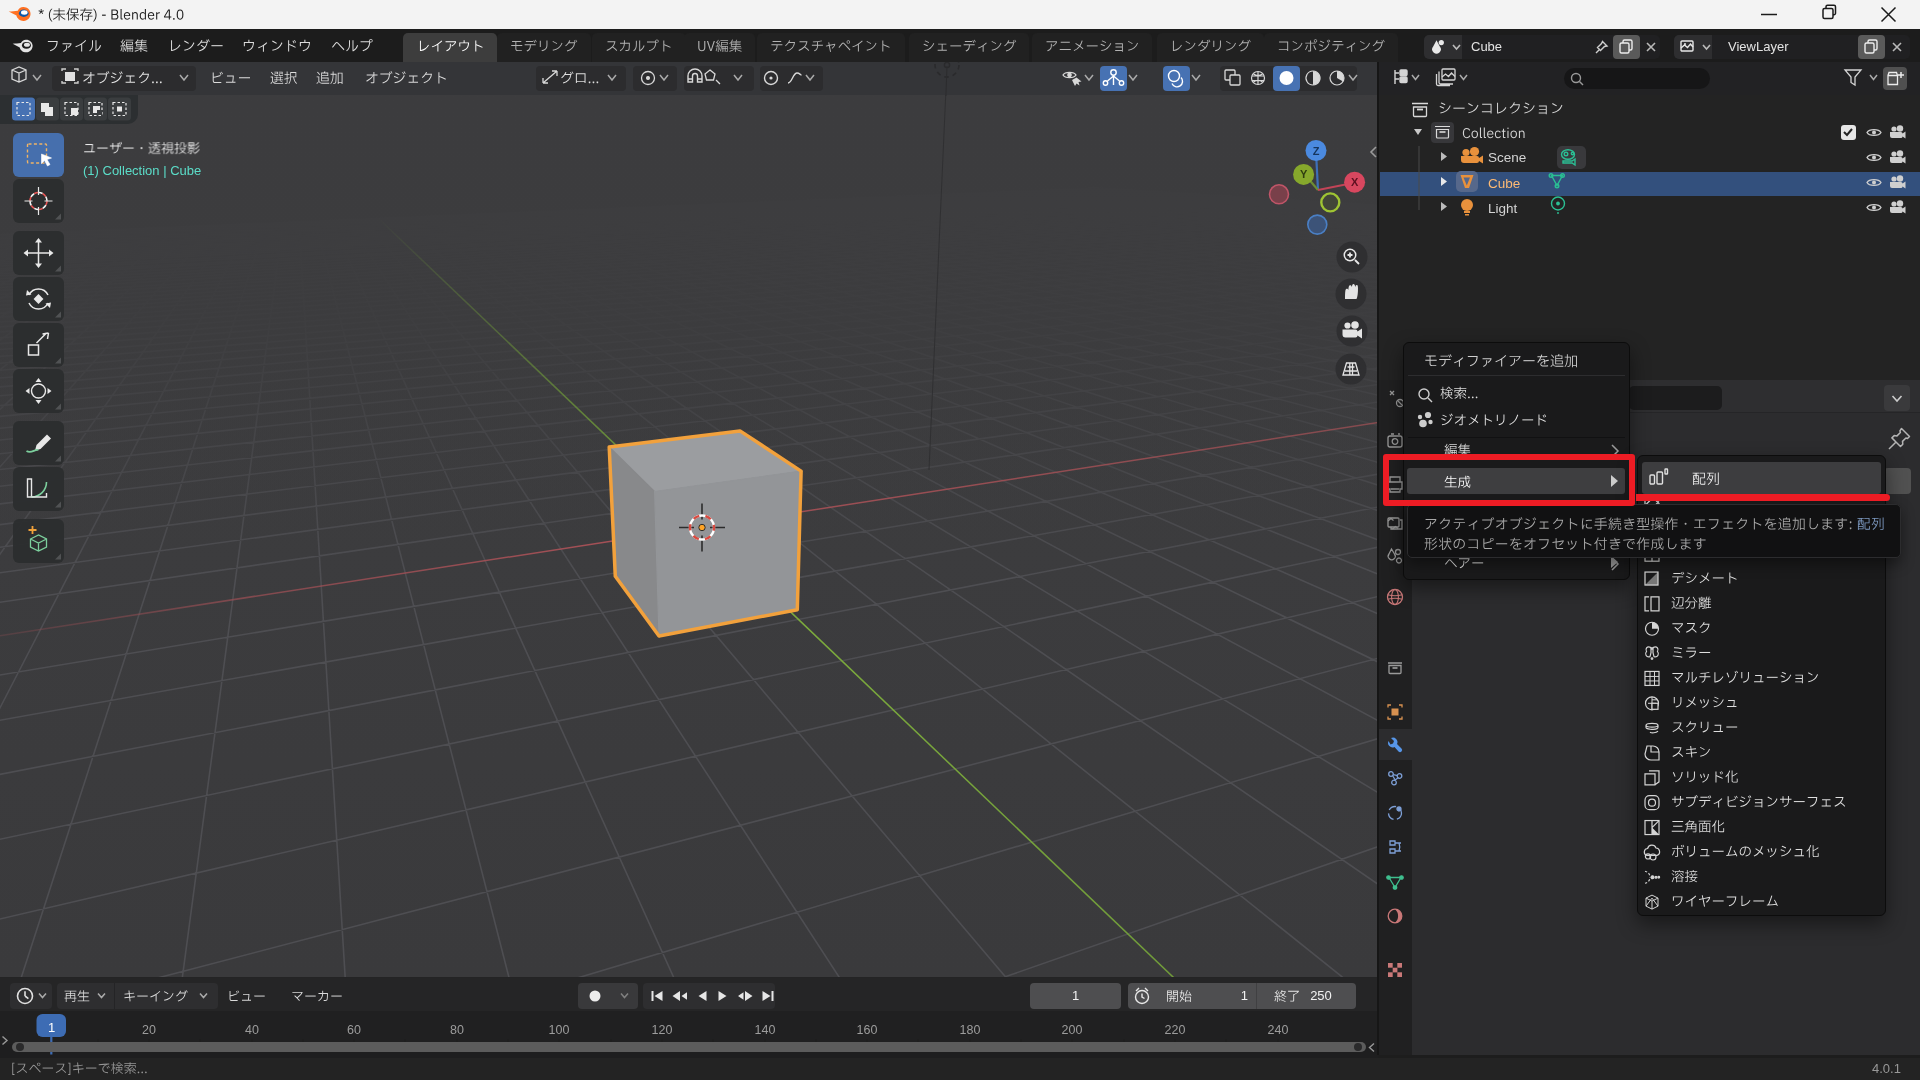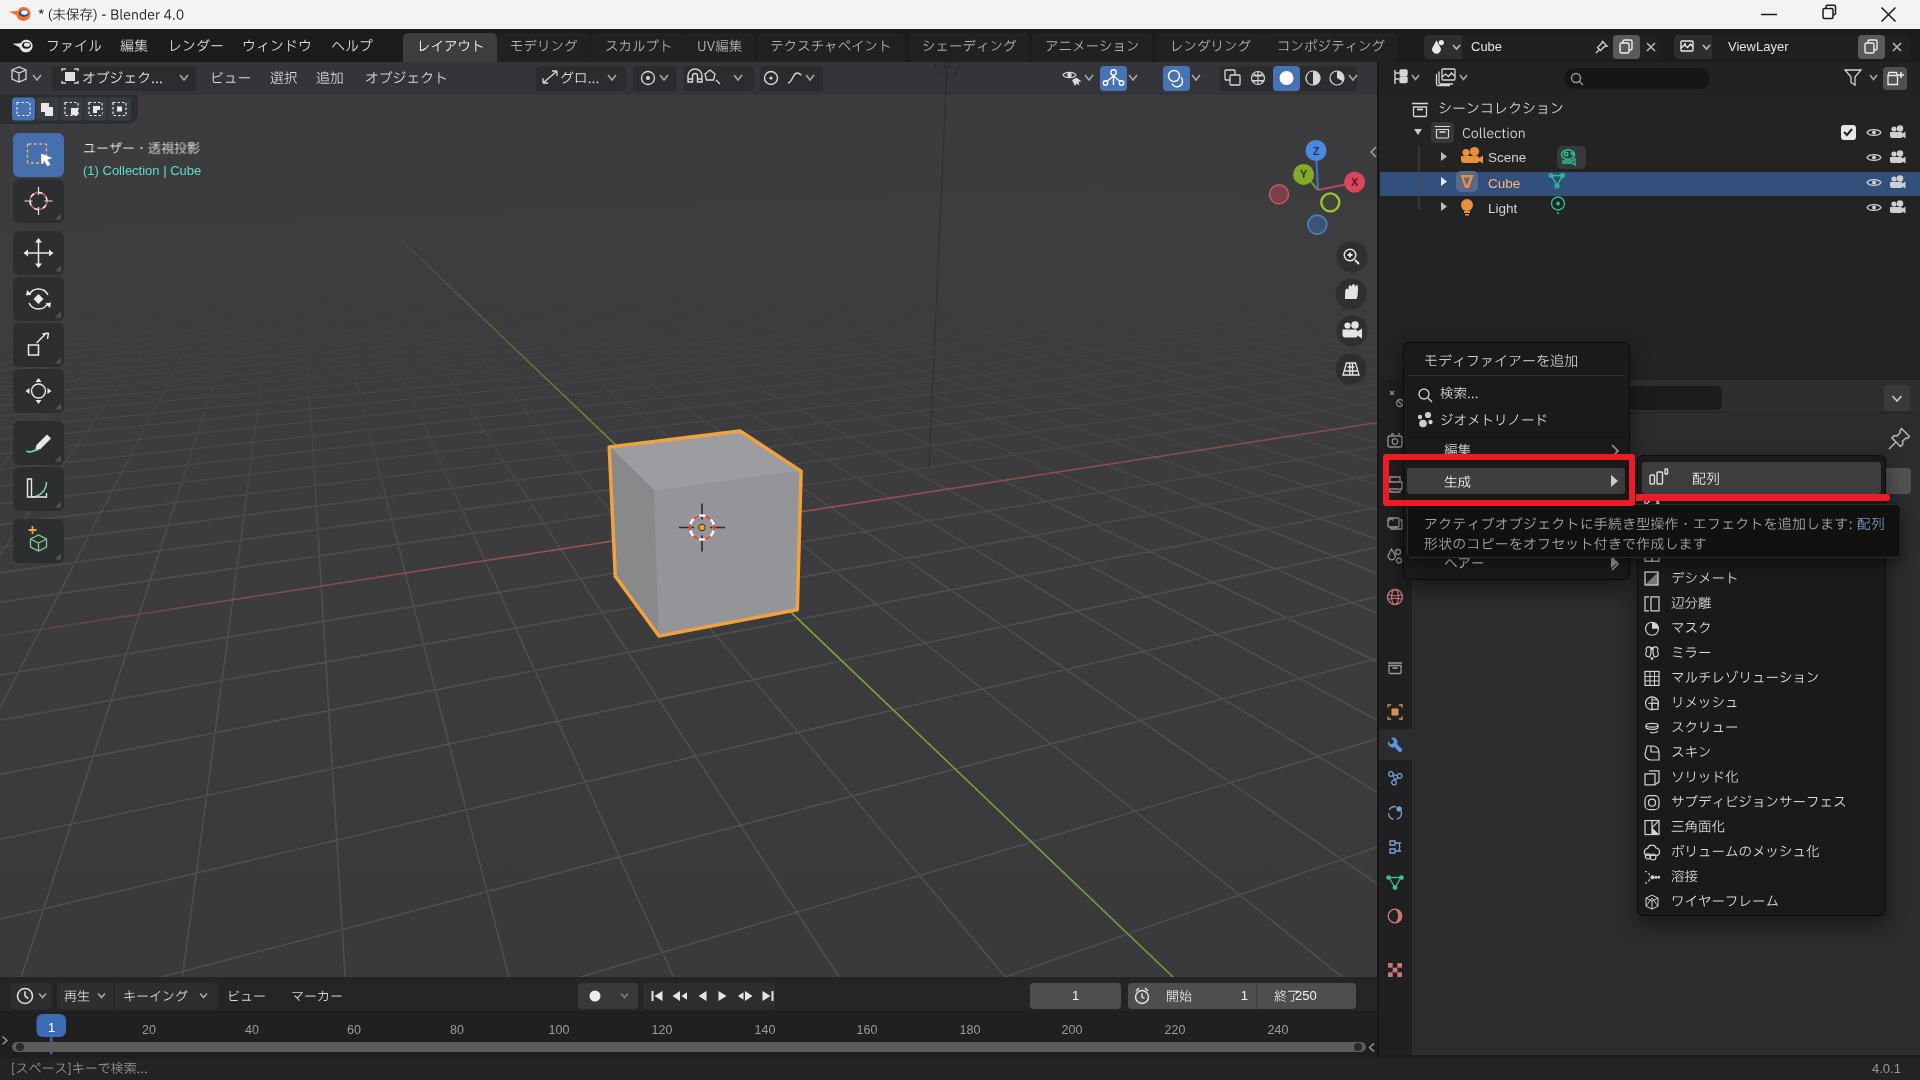--- a/index.html
+++ b/index.html
@@ -702,21 +702,21 @@
 <div class="a" style="left:1030px;top:983px;width:91px;height:26px;background:#4e4e50;border-radius:4px;color:#f2f2f2;font-size:13px;line-height:26px;text-align:center">1</div>
 <div class="a" style="left:1128px;top:983px;width:228px;height:26px;background:#4e4e50;border-radius:4px"></div>
 <div class="a" style="left:1256px;top:983px;width:1px;height:26px;background:#404042"></div>
 <svg class="a" style="left:1128px;top:983px" width="40" height="26" viewBox="0 0 40 26">
     <g stroke="#e8e8e8" stroke-width="1.4" fill="none">
       <circle cx="14" cy="14" r="6.5"></circle>
       <path d="M14 10.5V14l2.5 1.5M11 5l-3 3M17 5l3 3"></path>
     </g>
   </svg>
 <div class="a" style="left:1200px;top:983px;width:48px;height:26px;color:#f2f2f2;font-size:13px;line-height:26px;text-align:right">1</div>
-<div class="a" style="left:1295px;top:983px;width:52px;height:26px;color:#f2f2f2;font-size:13px;line-height:26px;text-align:left">250</div>
+<div class="a" style="left:1295px;top:983px;width:52px;height:26px;color:#f2f2f2;font-size:13px;line-height:26px;text-align:center">250</div>
 <svg class="a" style="left:0;top:1011px" width="1378" height="47" viewBox="0 0 1378 47">
     <g font-family="Liberation Sans" font-size="12.5" fill="#9c9c9c" text-anchor="middle">
       <text x="149" y="23">20</text>
       <text x="252" y="23">40</text>
       <text x="354" y="23">60</text>
       <text x="457" y="23">80</text>
       <text x="559" y="23">100</text>
       <text x="662" y="23">120</text>
       <text x="765" y="23">140</text>
       <text x="867" y="23">160</text>

